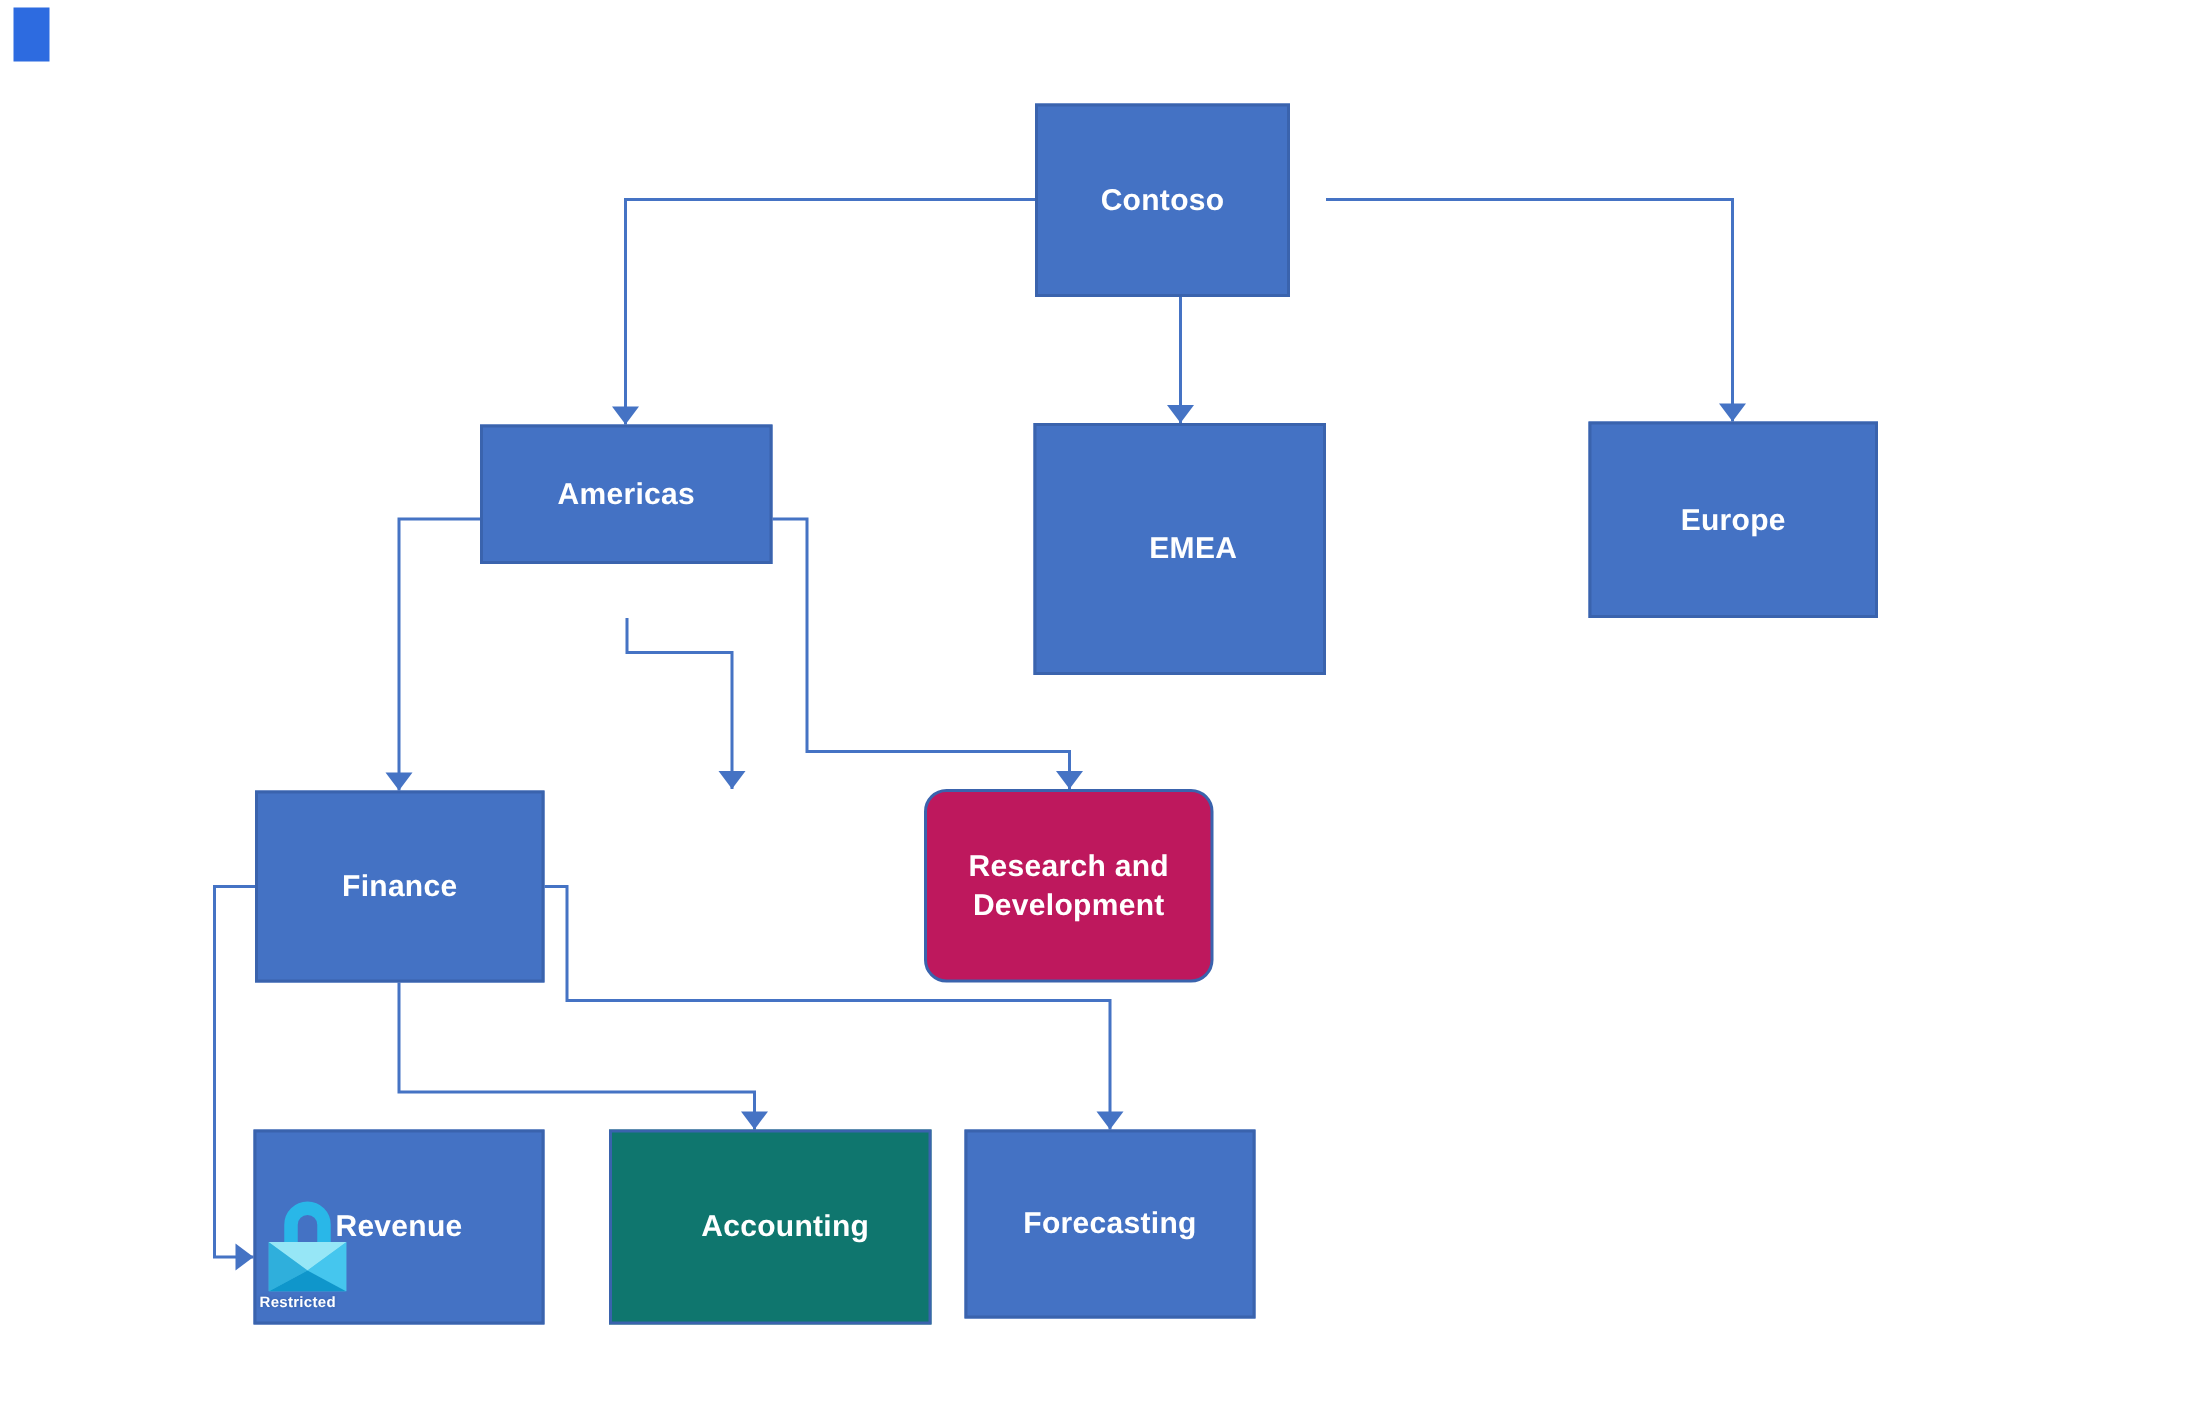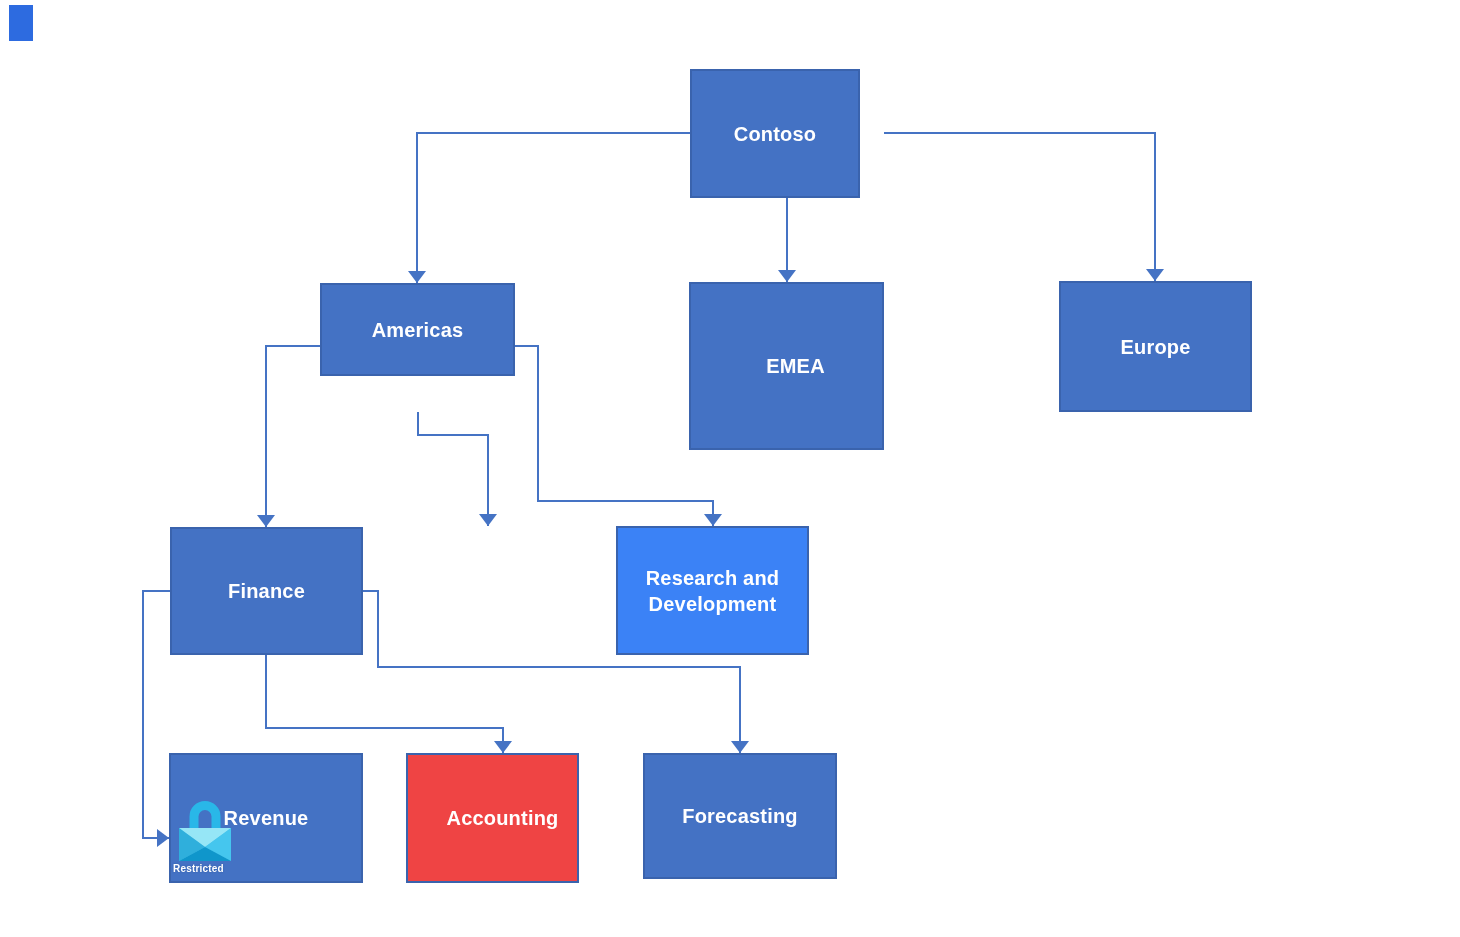--- a/index.html
+++ b/index.html
@@ -77,34 +77,34 @@
     </div>
     <div class="node" style="left: 689px; top: 282px; width: 195px; height: 168px; background: rgb(68, 114, 196); border-color: rgb(58, 99, 173); color: rgb(255, 255, 255); padding-left: 32px;">
       <span class="node-label">EMEA</span>
     </div>
     <div class="node" style="left: 1059px; top: 281px; width: 193px; height: 131px; background: rgb(68, 114, 196); border-color: rgb(58, 99, 173); color: rgb(255, 255, 255);">
       <span class="node-label">Europe</span>
     </div>
     <div class="node" style="left: 170px; top: 527px; width: 193px; height: 128px; background: rgb(68, 114, 196); border-color: rgb(58, 99, 173); color: rgb(255, 255, 255);">
       <span class="node-label">Finance</span>
     </div>
-    <div class="node" style="left: 616px; top: 526px; width: 193px; height: 129px; background: #3b82f6; border-color: rgb(58, 99, 173); color: rgb(255, 255, 255);">
+    <div class="node" style="left: 616px; top: 526px; width: 193px; height: 129px; background: #be185d; border-color: rgb(58, 99, 173); color: rgb(255, 255, 255); border-radius: 15px;">
       <span class="node-label">Research and Development</span>
     </div>
     <div class="node" style="left: 169px; top: 753px; width: 194px; height: 130px; background: rgb(68, 114, 196); border-color: rgb(58, 99, 173); color: rgb(255, 255, 255);">
       <span class="node-label">Revenue</span>
       <svg class="lock" viewBox="0 0 52 66">
         <path d="M15 36 V21.5 a11 11 0 0 1 22 0 V36" fill="none" stroke="#29B7E8" stroke-width="9"></path>
         <rect x="0" y="33" width="52" height="33" fill="#53C7EC"></rect>
         <polygon points="0,33 52,33 26,52" fill="#96E6F6"></polygon>
         <polygon points="0,33 26,52 0,66" fill="#2FAFDC"></polygon>
         <polygon points="52,33 26,52 52,66" fill="#45C6EE"></polygon>
         <polygon points="26,52 0,66 52,66" fill="#0F96CB"></polygon>
       </svg>
       <span class="badge">Restricted</span>
     </div>
-    <div class="node" style="left: 406px; top: 753px; width: 173px; height: 130px; background: #ef4444; border-color: rgb(58, 99, 173); color: rgb(255, 255, 255); padding-left: 34px;">
+    <div class="node" style="left: 406px; top: 753px; width: 215px; height: 130px; background: #0f766e; border-color: rgb(58, 99, 173); color: rgb(255, 255, 255); padding-left: 34px;">
       <span class="node-label">Accounting</span>
     </div>
     <div class="node" style="left: 643px; top: 753px; width: 194px; height: 126px; background: rgb(68, 114, 196); border-color: rgb(58, 99, 173); color: rgb(255, 255, 255);">
       <span class="node-label">Forecasting</span>
     </div>
   </div>
 
 </body></html>

